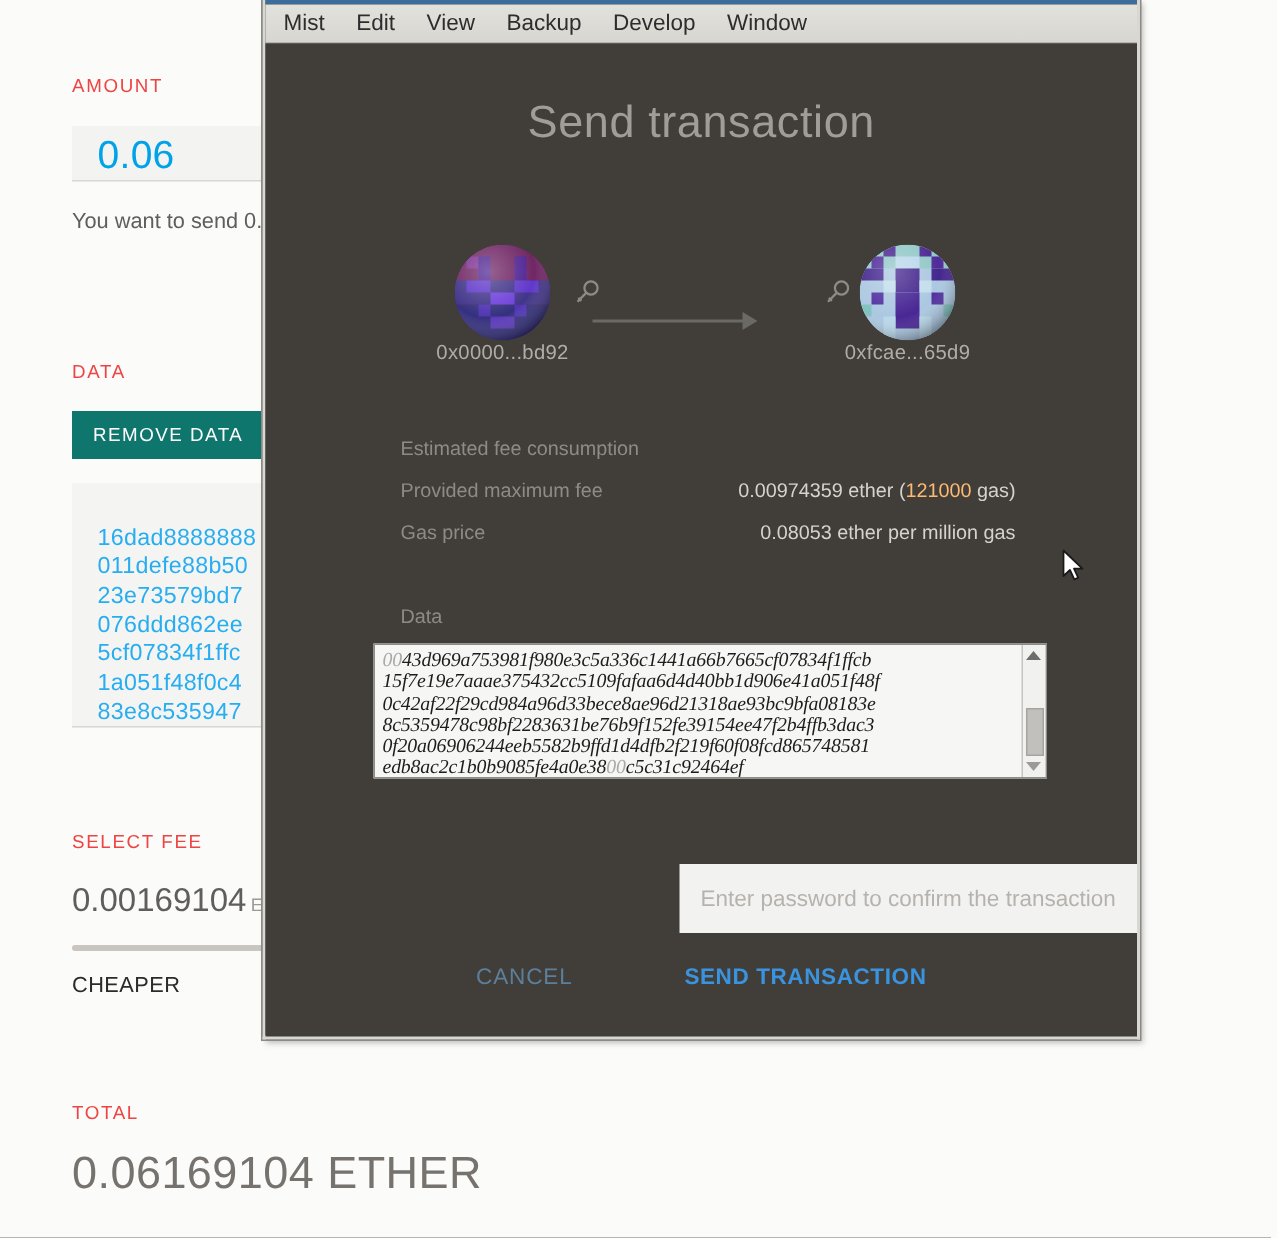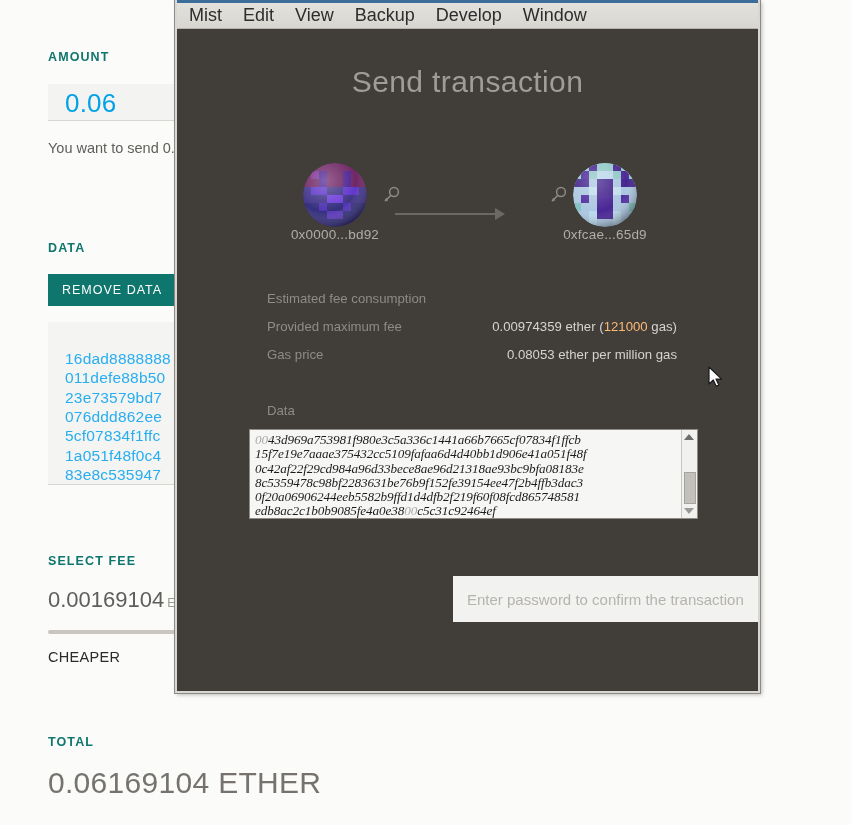--- a/index.html
+++ b/index.html
@@ -23,22 +23,22 @@
   }
   .bg-left {
     position: absolute;
     left: 48px;
     top: 0;
     width: 420px;
   }
   .section-label {
     font-size: 12.5px;
     letter-spacing: 1.1px;
-    color: #0f766e;
-    font-weight: bold;
+    color: #ef4444;
+    font-weight: normal;
     text-transform: uppercase;
   }
   .amount-label { position: absolute; top: 50px; left: 0; }
   .amount-input-wrap {
     position: absolute;
     top: 84px;
     left: 0;
     width: 372px;
     height: 36px;
     background: #f3f3f1;
@@ -173,21 +173,21 @@
   .menubar {
     height: 26px;
     background: linear-gradient(#e3e1dc, #d8d6d1);
     border-bottom: 1px solid #b6b3ae;
     display: flex;
     align-items: center;
     padding-left: 12px;
     box-sizing: border-box;
   }
   .menu-item {
-    font-size: 18px;
+    font-size: 15px;
     color: #2d2d2d;
     margin-right: 21px;
     cursor: default;
   }
   .modal-body {
     position: relative;
     height: 661px;
     background: #413e3a;
     overflow: hidden;
   }
@@ -594,18 +594,22 @@
 edb8ac2c1b0b9085fe4a0e38</span><span class="dim">00</span><span>c5c31c92464ef</span></div>
       <div class="scroll-col">
         <div class="scroll-arrow scroll-up"></div>
         <div class="scroll-thumb"></div>
         <div class="scroll-arrow scroll-down"></div>
       </div>
     </div>
 
     <input class="pw-input" type="password" placeholder="Enter password to confirm the transaction" style="">
 
+    <div class="modal-actions">
+      <button class="btn-cancel">CANCEL</button>
+      <button class="btn-send">SEND TRANSACTION</button>
+    </div>
   </div>
 </div>
 
 <svg id="cursor" width="18" height="26" viewBox="0 0 18 26">
   <path d="M2 1 L2 18 L6.3 14 L9.2 20.3 L11.8 19.1 L9 13.1 L14.6 13.1 Z" fill="#ffffff" stroke="#1a1a1a" stroke-width="1.2" stroke-linejoin="round"></path>
 </svg>
 
 </body></html>

